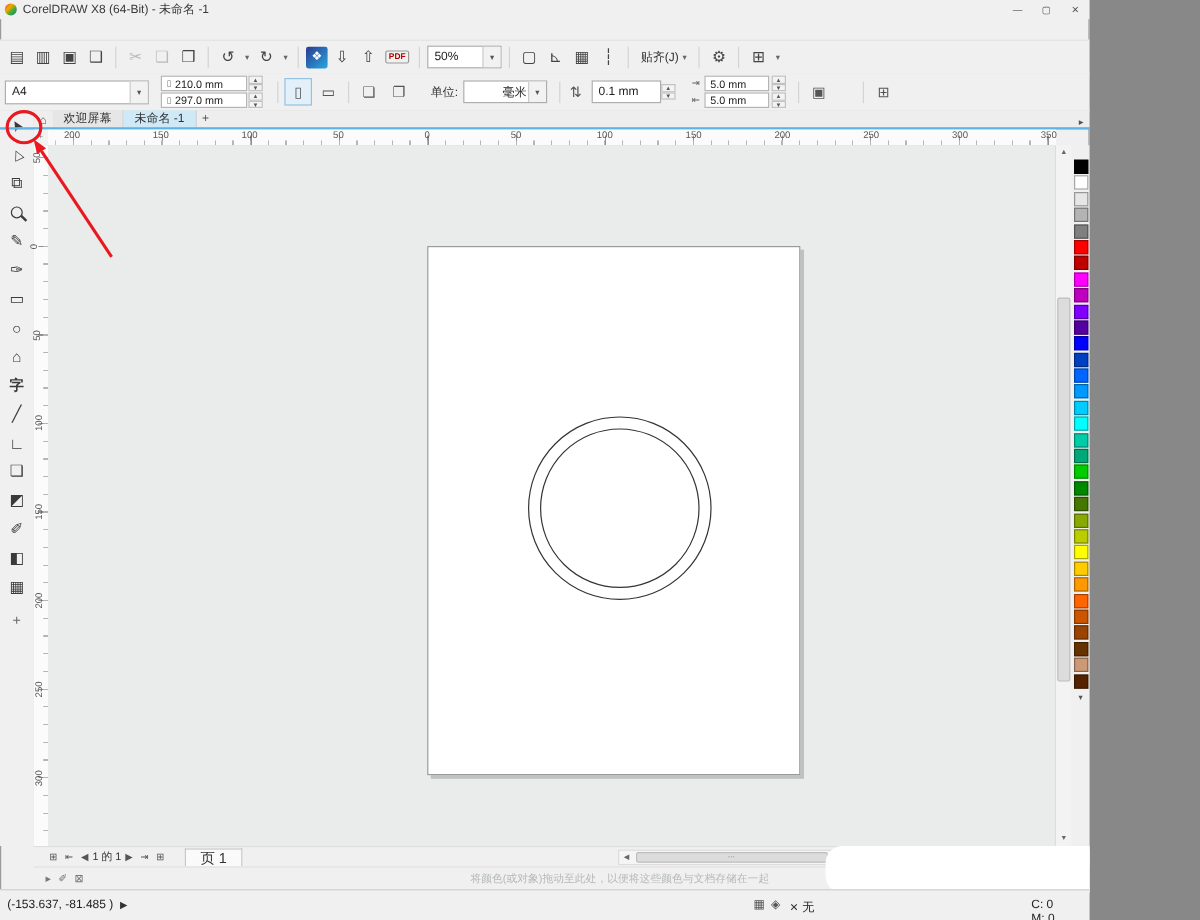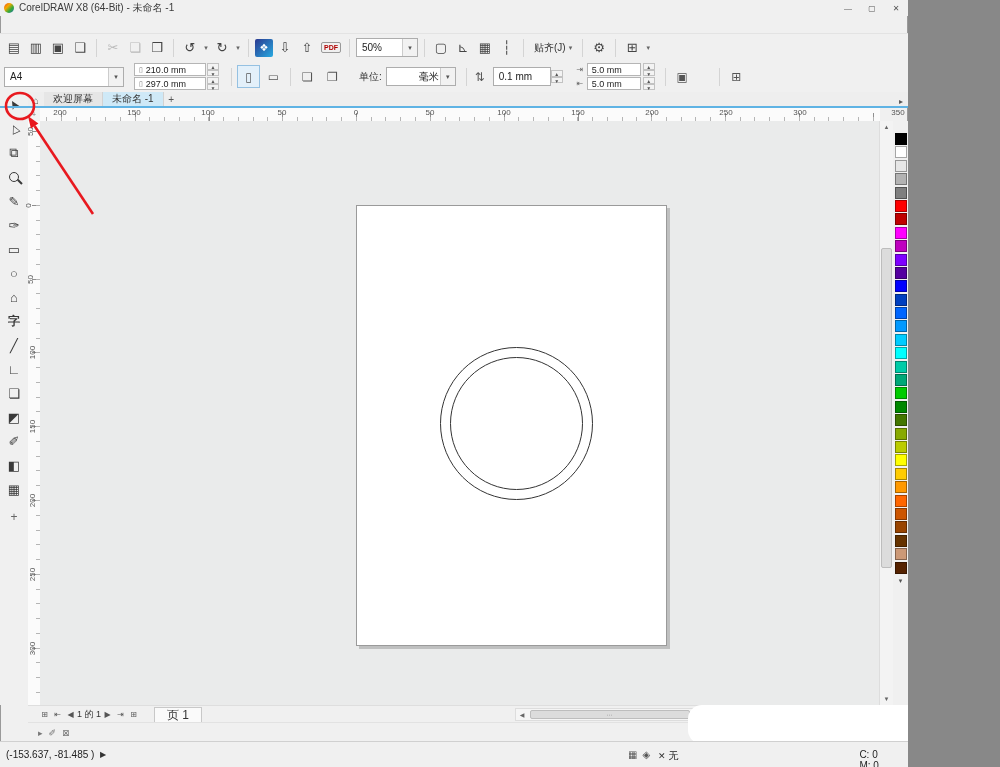--- a/index.html
+++ b/index.html
@@ -388,21 +388,21 @@
       <span class="num" data-name="ruler-number" style="left: 94px;">150</span>
       <span class="num" data-name="ruler-number" style="left: 168px;">100</span>
       <span class="num" data-name="ruler-number" style="left: 242px;">50</span>
       <span class="num" data-name="ruler-number" style="left: 316px;">0</span>
       <span class="num" data-name="ruler-number" style="left: 390px;">50</span>
       <span class="num" data-name="ruler-number" style="left: 464px;">100</span>
       <span class="num" data-name="ruler-number" style="left: 538px;">150</span>
       <span class="num" data-name="ruler-number" style="left: 612px;">200</span>
       <span class="num" data-name="ruler-number" style="left: 686px;">250</span>
       <span class="num" data-name="ruler-number" style="left: 760px;">300</span>
-      <span class="num" data-name="ruler-number" style="left: 858px;">350</span>
+      <span class="num" data-name="ruler-number" style="left: 834px;">350</span>
       <span class="num" data-name="ruler-number" style="left: 908px;">400</span>
     </div>
   <div class="ruler-v" data-name="vertical-ruler">
 
   <span class="num" data-name="ruler-number" style="top: 6px;">50</span>
       <span class="num" data-name="ruler-number" style="top: 80px;">0</span>
       <span class="num" data-name="ruler-number" style="top: 154px;">50</span>
       <span class="num" data-name="ruler-number" style="top: 227px;">100</span>
       <span class="num" data-name="ruler-number" style="top: 301px;">150</span>
       <span class="num" data-name="ruler-number" style="top: 375px;">200</span>
@@ -475,20 +475,21 @@
       <span class="sb-arrow" data-name="scroll-left-icon">◀</span>
       <div class="thumb" data-name="horizontal-scroll-thumb">⋯</div>
       <span class="sb-arrow right" data-name="scroll-right-icon">▶</span>
     </div>
   </div>
 
   <div class="docpal" data-name="document-palette-bar">
     <span class="dp-ic" data-name="palette-flyout-icon">▸</span>
     <span class="dp-ic" data-name="palette-eyedropper-icon">✐</span>
     <span class="dp-ic" data-name="no-color-icon">⊠</span>
+    <span class="hint" data-name="document-palette-hint">将颜色(或对象)拖动至此处，以便将这些颜色与文档存储在一起</span>
   </div>
 
   <div class="blob" data-name="white-overlay"></div>
 
   <div class="statusbar" data-name="status-bar">
     <span class="coords" data-name="cursor-coordinates">(-153.637, -81.485 )</span>
     <span class="coords-play" data-name="status-play-icon">▶</span>
     <div class="snapicons">
       <span data-name="snap-grid-status-icon">▦</span>
       <span data-name="snap-object-status-icon">◈</span>

